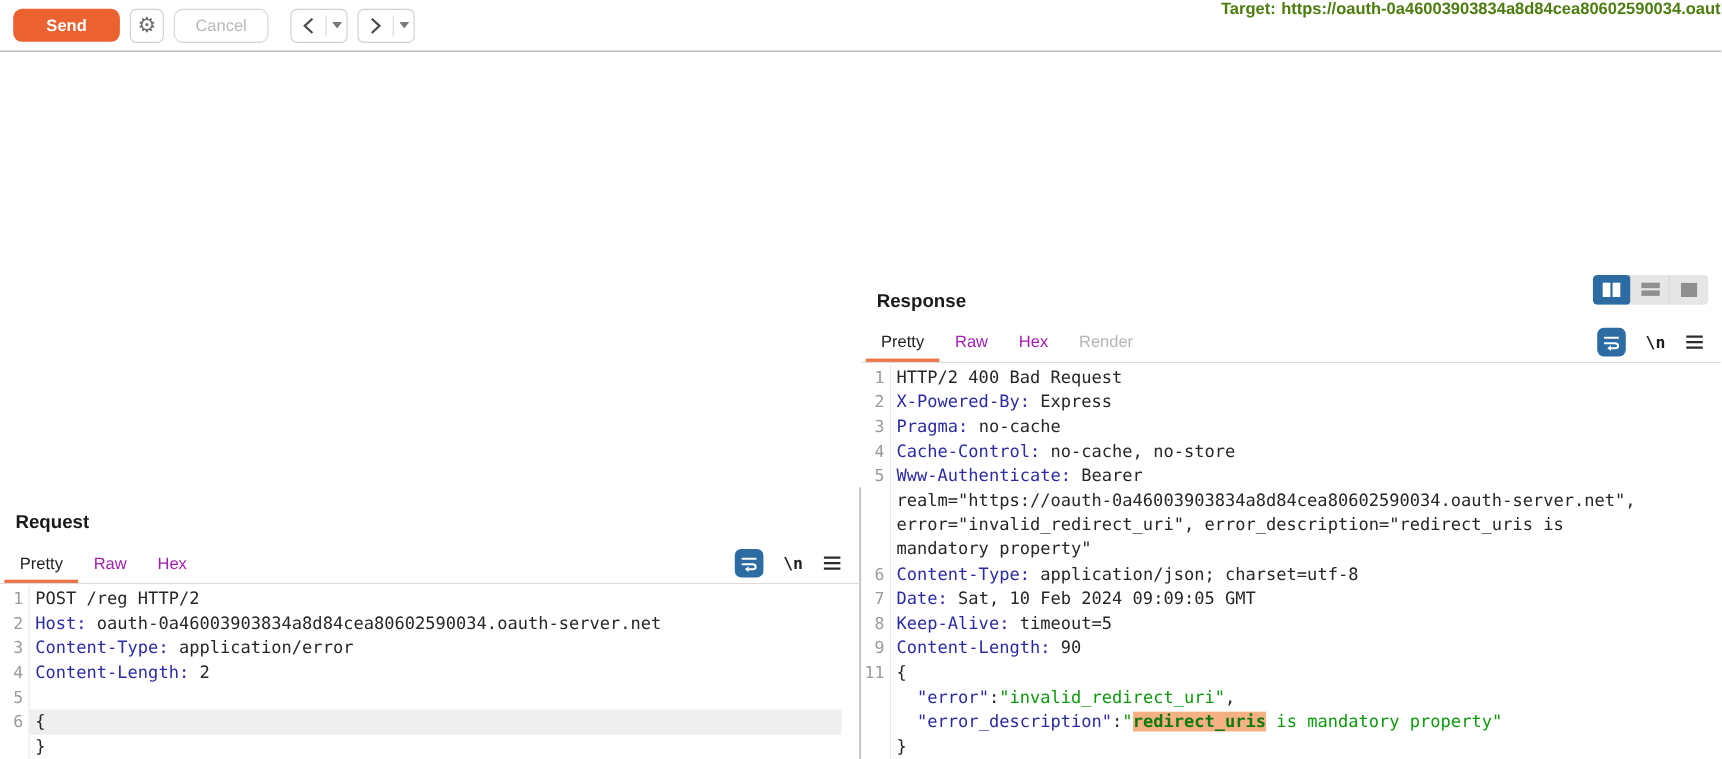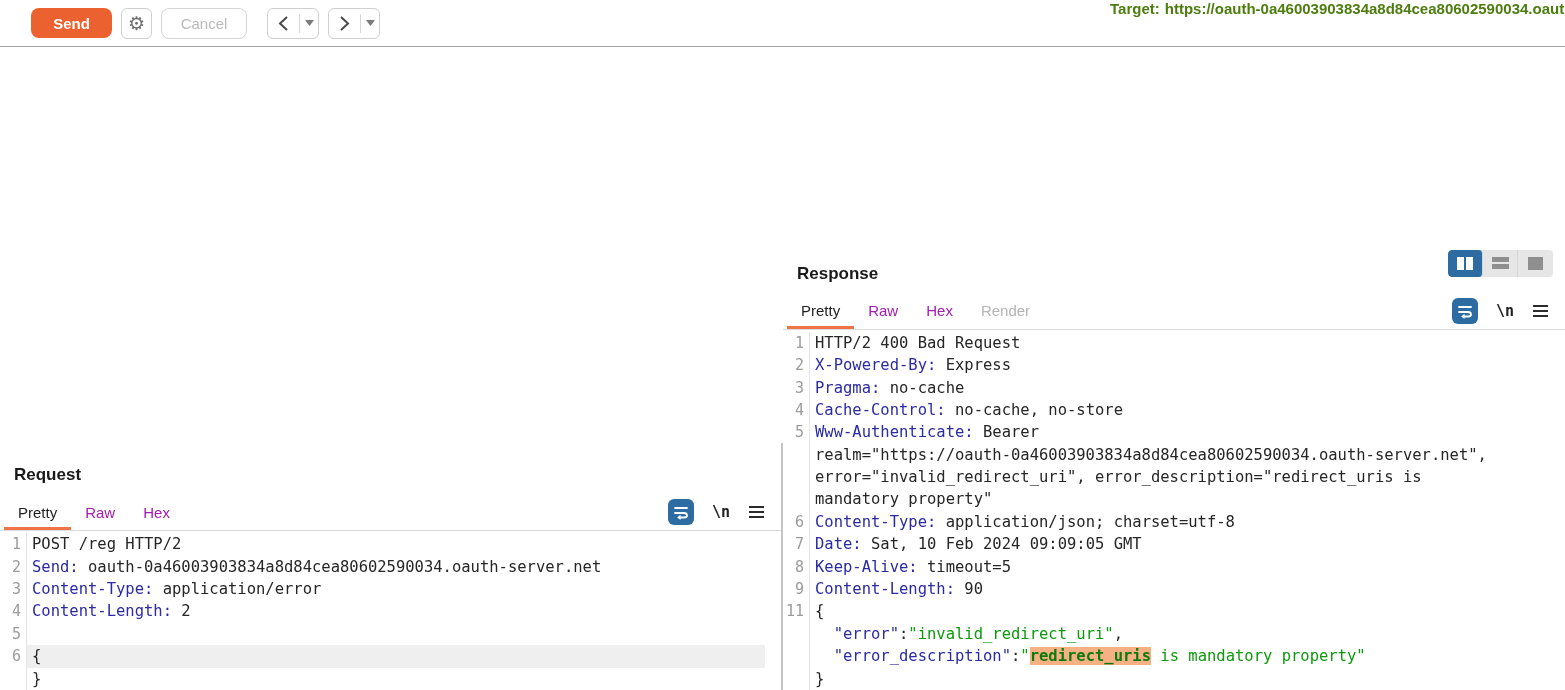--- a/index.html
+++ b/index.html
@@ -3,21 +3,21 @@
 <meta charset="utf-8">
 <style>
   * { box-sizing: border-box; margin: 0; padding: 0; }
   html, body { width: 1565px; height: 690px; overflow: hidden; background: #fff;
     font-family: "Liberation Sans", sans-serif; }
 
   
   .toolbar { position: relative; height: 47px; border-bottom: 1px solid #a3a3a3;
     display: flex; align-items: center; padding-left: 12px; gap: 9px; background: #fff; }
   .btn-send { background: #ec6130; color: #fff; font-weight: 700; font-size: 15px;
-    border: none; border-radius: 8px; width: 81px; height: 30px; cursor: pointer; margin-left: 19px; }
+    border: none; border-radius: 8px; width: 97px; height: 30px; cursor: pointer; }
   .btn-square { width: 31px; height: 31px; background: #fff; border: 1px solid #cfcfcf;
     border-radius: 6px; display: flex; align-items: center; justify-content: center; cursor: pointer; }
   .gear-glyph { font-family: "DejaVu Sans", sans-serif; font-size: 19px; color: #6e6e6e; line-height: 1; }
   .btn-cancel { width: 86px; height: 31px; background: #fff; border: 1px solid #d4d4d4;
     border-radius: 8px; color: #b9b9b9; font-size: 15px; cursor: default; }
   .btn-split { width: 52px; height: 31px; background: #fff; border: 1px solid #cfcfcf;
     border-radius: 6px; display: flex; align-items: center; cursor: pointer; padding: 0; }
   .btn-split .chev { flex: 1; display: flex; align-items: center; justify-content: center; }
   .btn-split .sep { width: 1px; height: 19px; background: #d8d8d8; }
   .btn-split .drop { width: 18px; display: flex; align-items: center; justify-content: center; }
@@ -143,21 +143,21 @@
         </span>
       </div>
     </div>
     <div class="editor">
         <div class="row">
           <span class="gutter">1</span>
           <span class="line-text"><span class="seg-p">POST /reg HTTP/2</span></span>
         </div>
         <div class="row">
           <span class="gutter">2</span>
-          <span class="line-text"><span class="seg-h">Send:</span><span class="seg-p"> oauth-0a46003903834a8d84cea80602590034.oauth-server.net</span></span>
+          <span class="line-text"><span class="seg-h">Host:</span><span class="seg-p"> oauth-0a46003903834a8d84cea80602590034.oauth-server.net</span></span>
         </div>
         <div class="row">
           <span class="gutter">3</span>
           <span class="line-text"><span class="seg-h">Content-Type:</span><span class="seg-p"> application/error</span></span>
         </div>
         <div class="row">
           <span class="gutter">4</span>
           <span class="line-text"><span class="seg-h">Content-Length:</span><span class="seg-p"> 2</span></span>
         </div>
         <div class="row">

